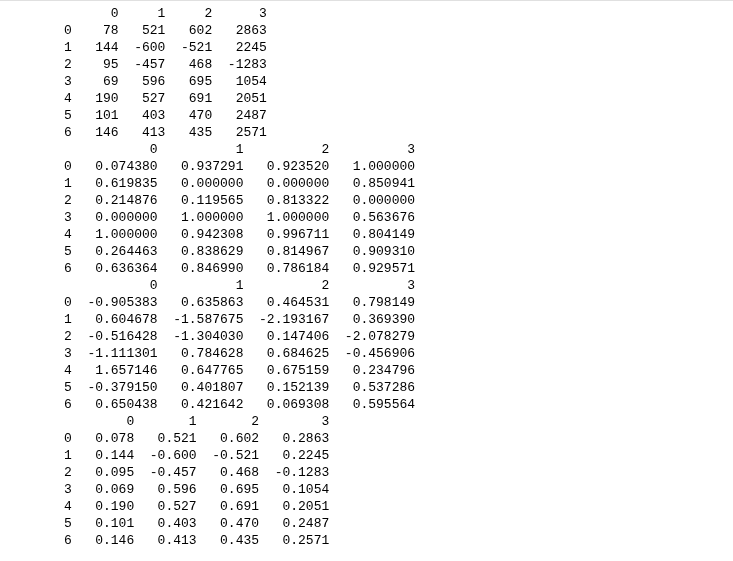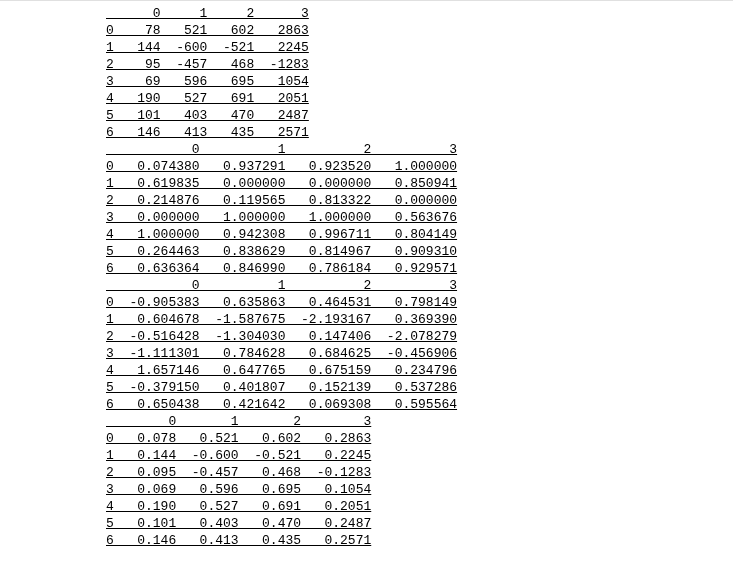--- a/index.html
+++ b/index.html
@@ -7,22 +7,21 @@
     padding: 4px 0 0 0;
     background: #fff;
     font-family: "SimSun", "NSimSun", "Courier New", monospace;
     font-size: 13px;
     line-height: 17px;
     color: #000;
     border-top: 1px solid #e0e0e0;
   }
   .output {
     white-space: pre;
-    padding-left: 106px;
-    text-decoration: underline;
+    padding-left: 64px;
   }
 </style>
 </head>
 <body>
 
 <div class="output" id="out">      0     1     2      3
 0    78   521   602   2863
 1   144  -600  -521   2245
 2    95  -457   468  -1283
 3    69   596   695   1054

